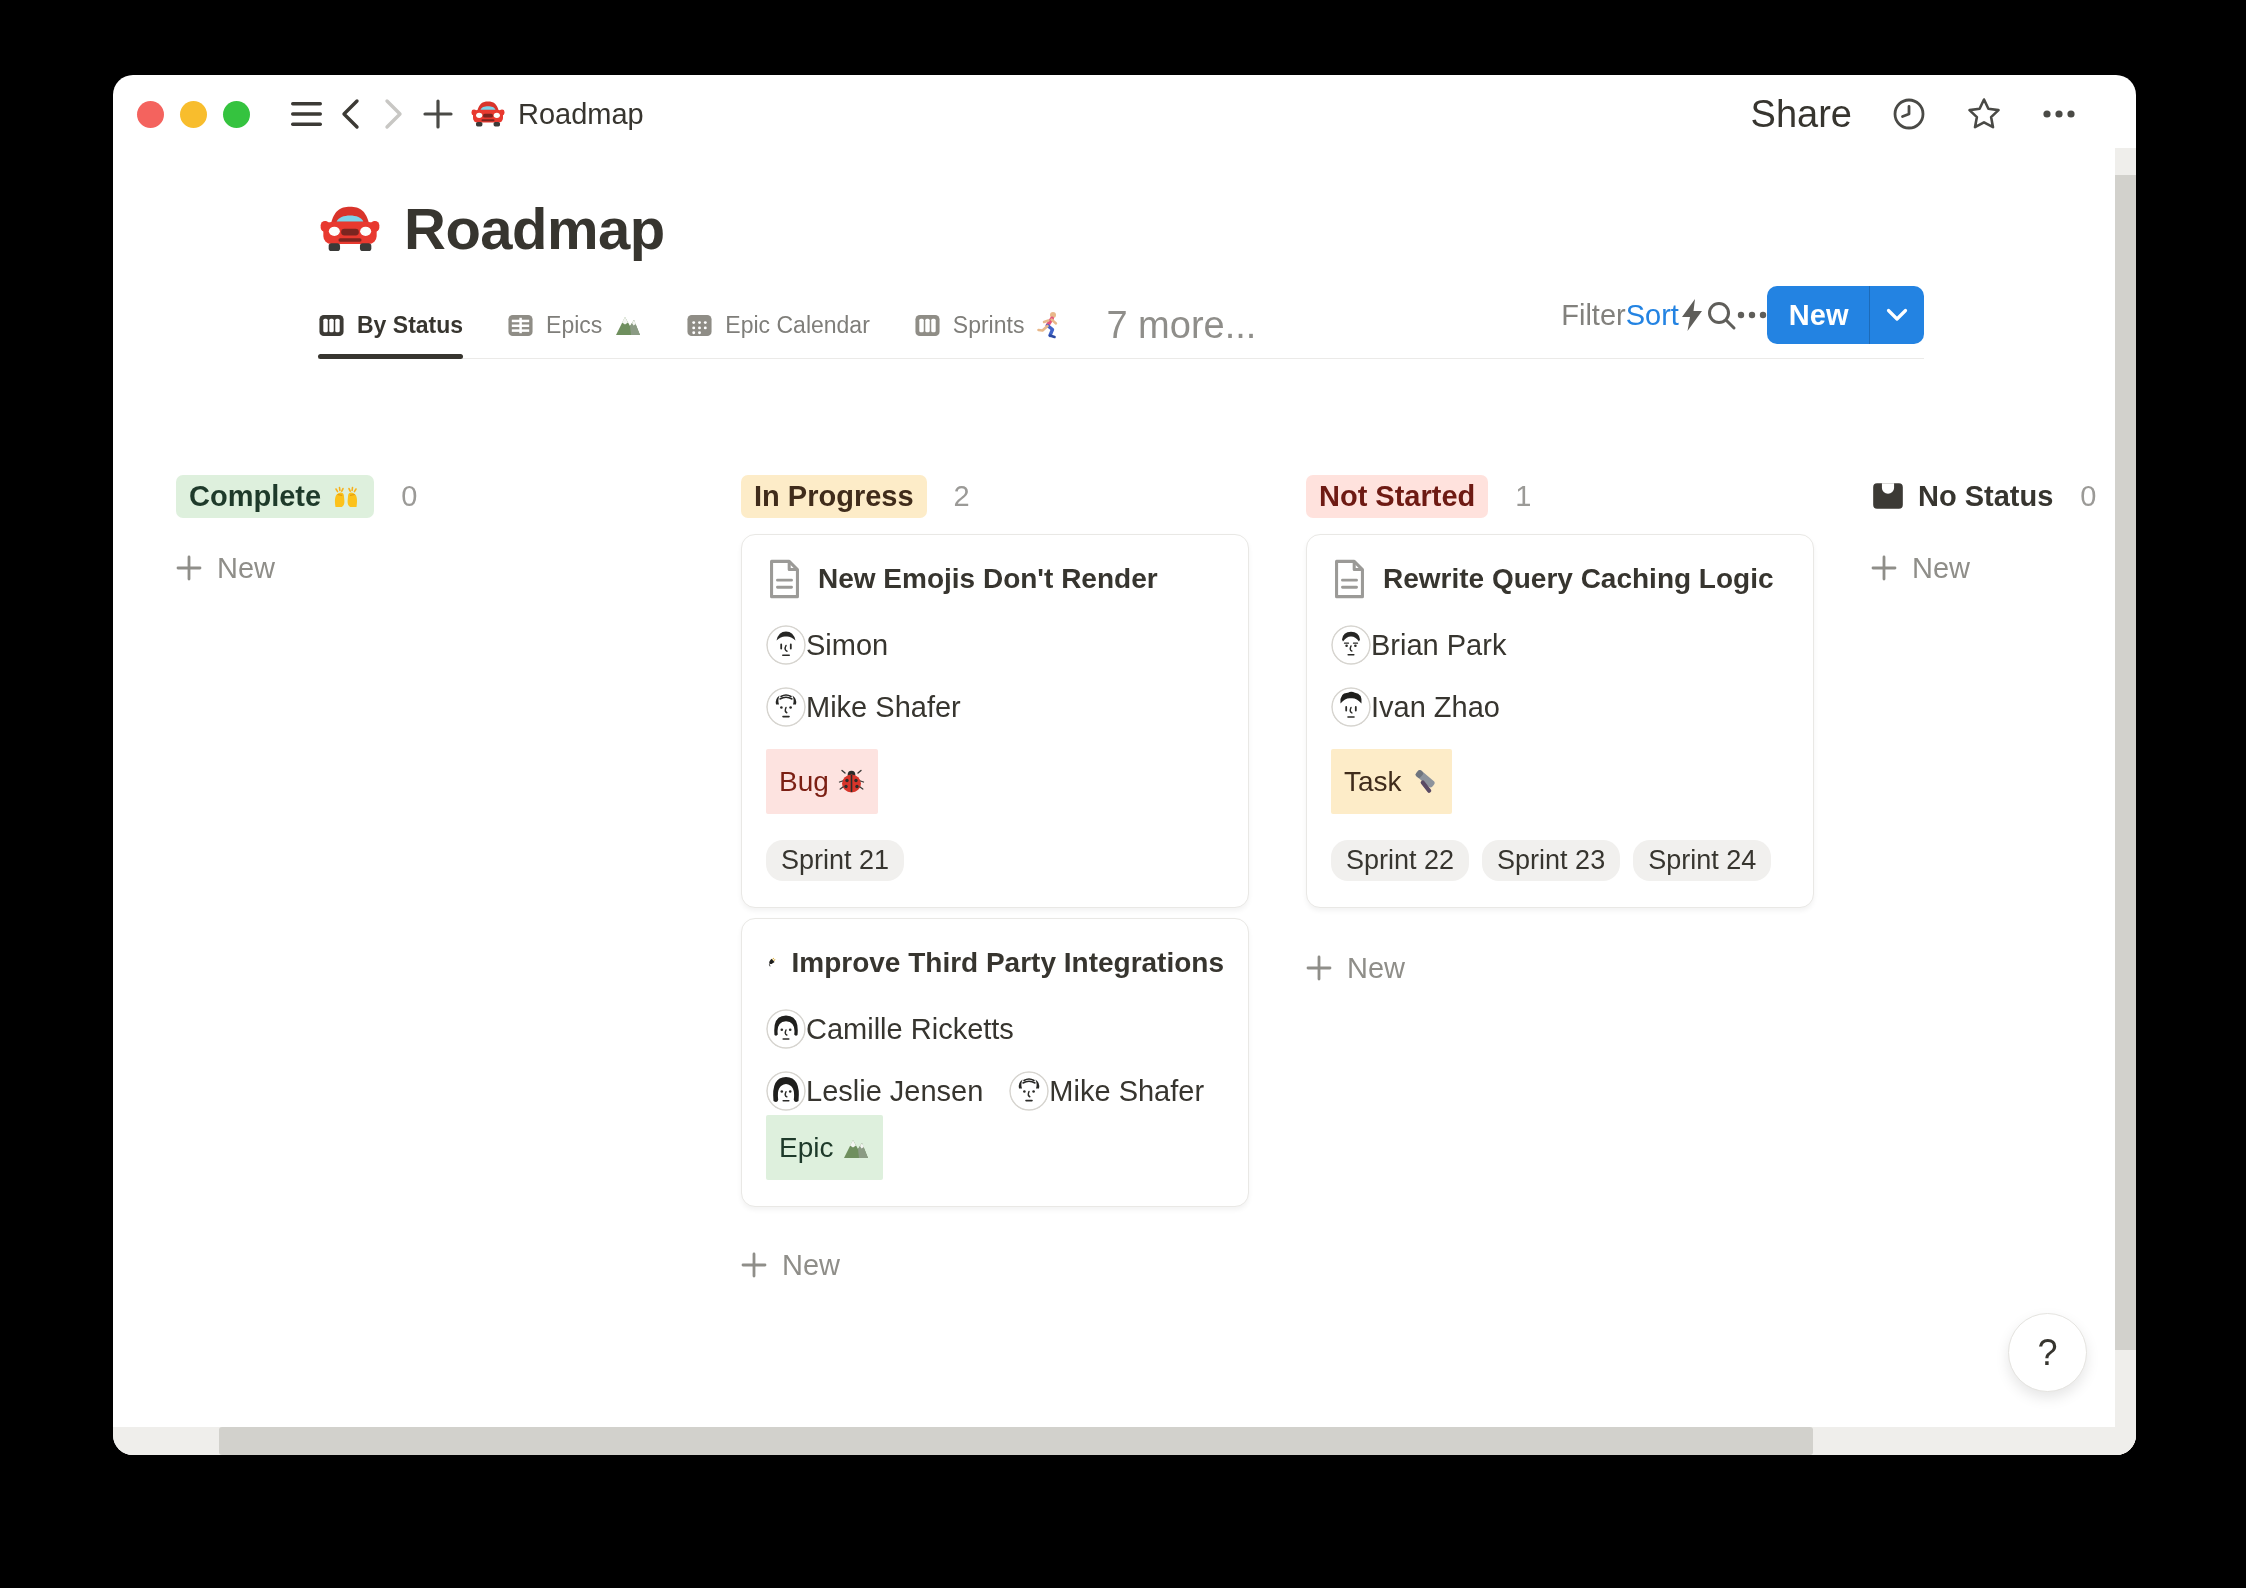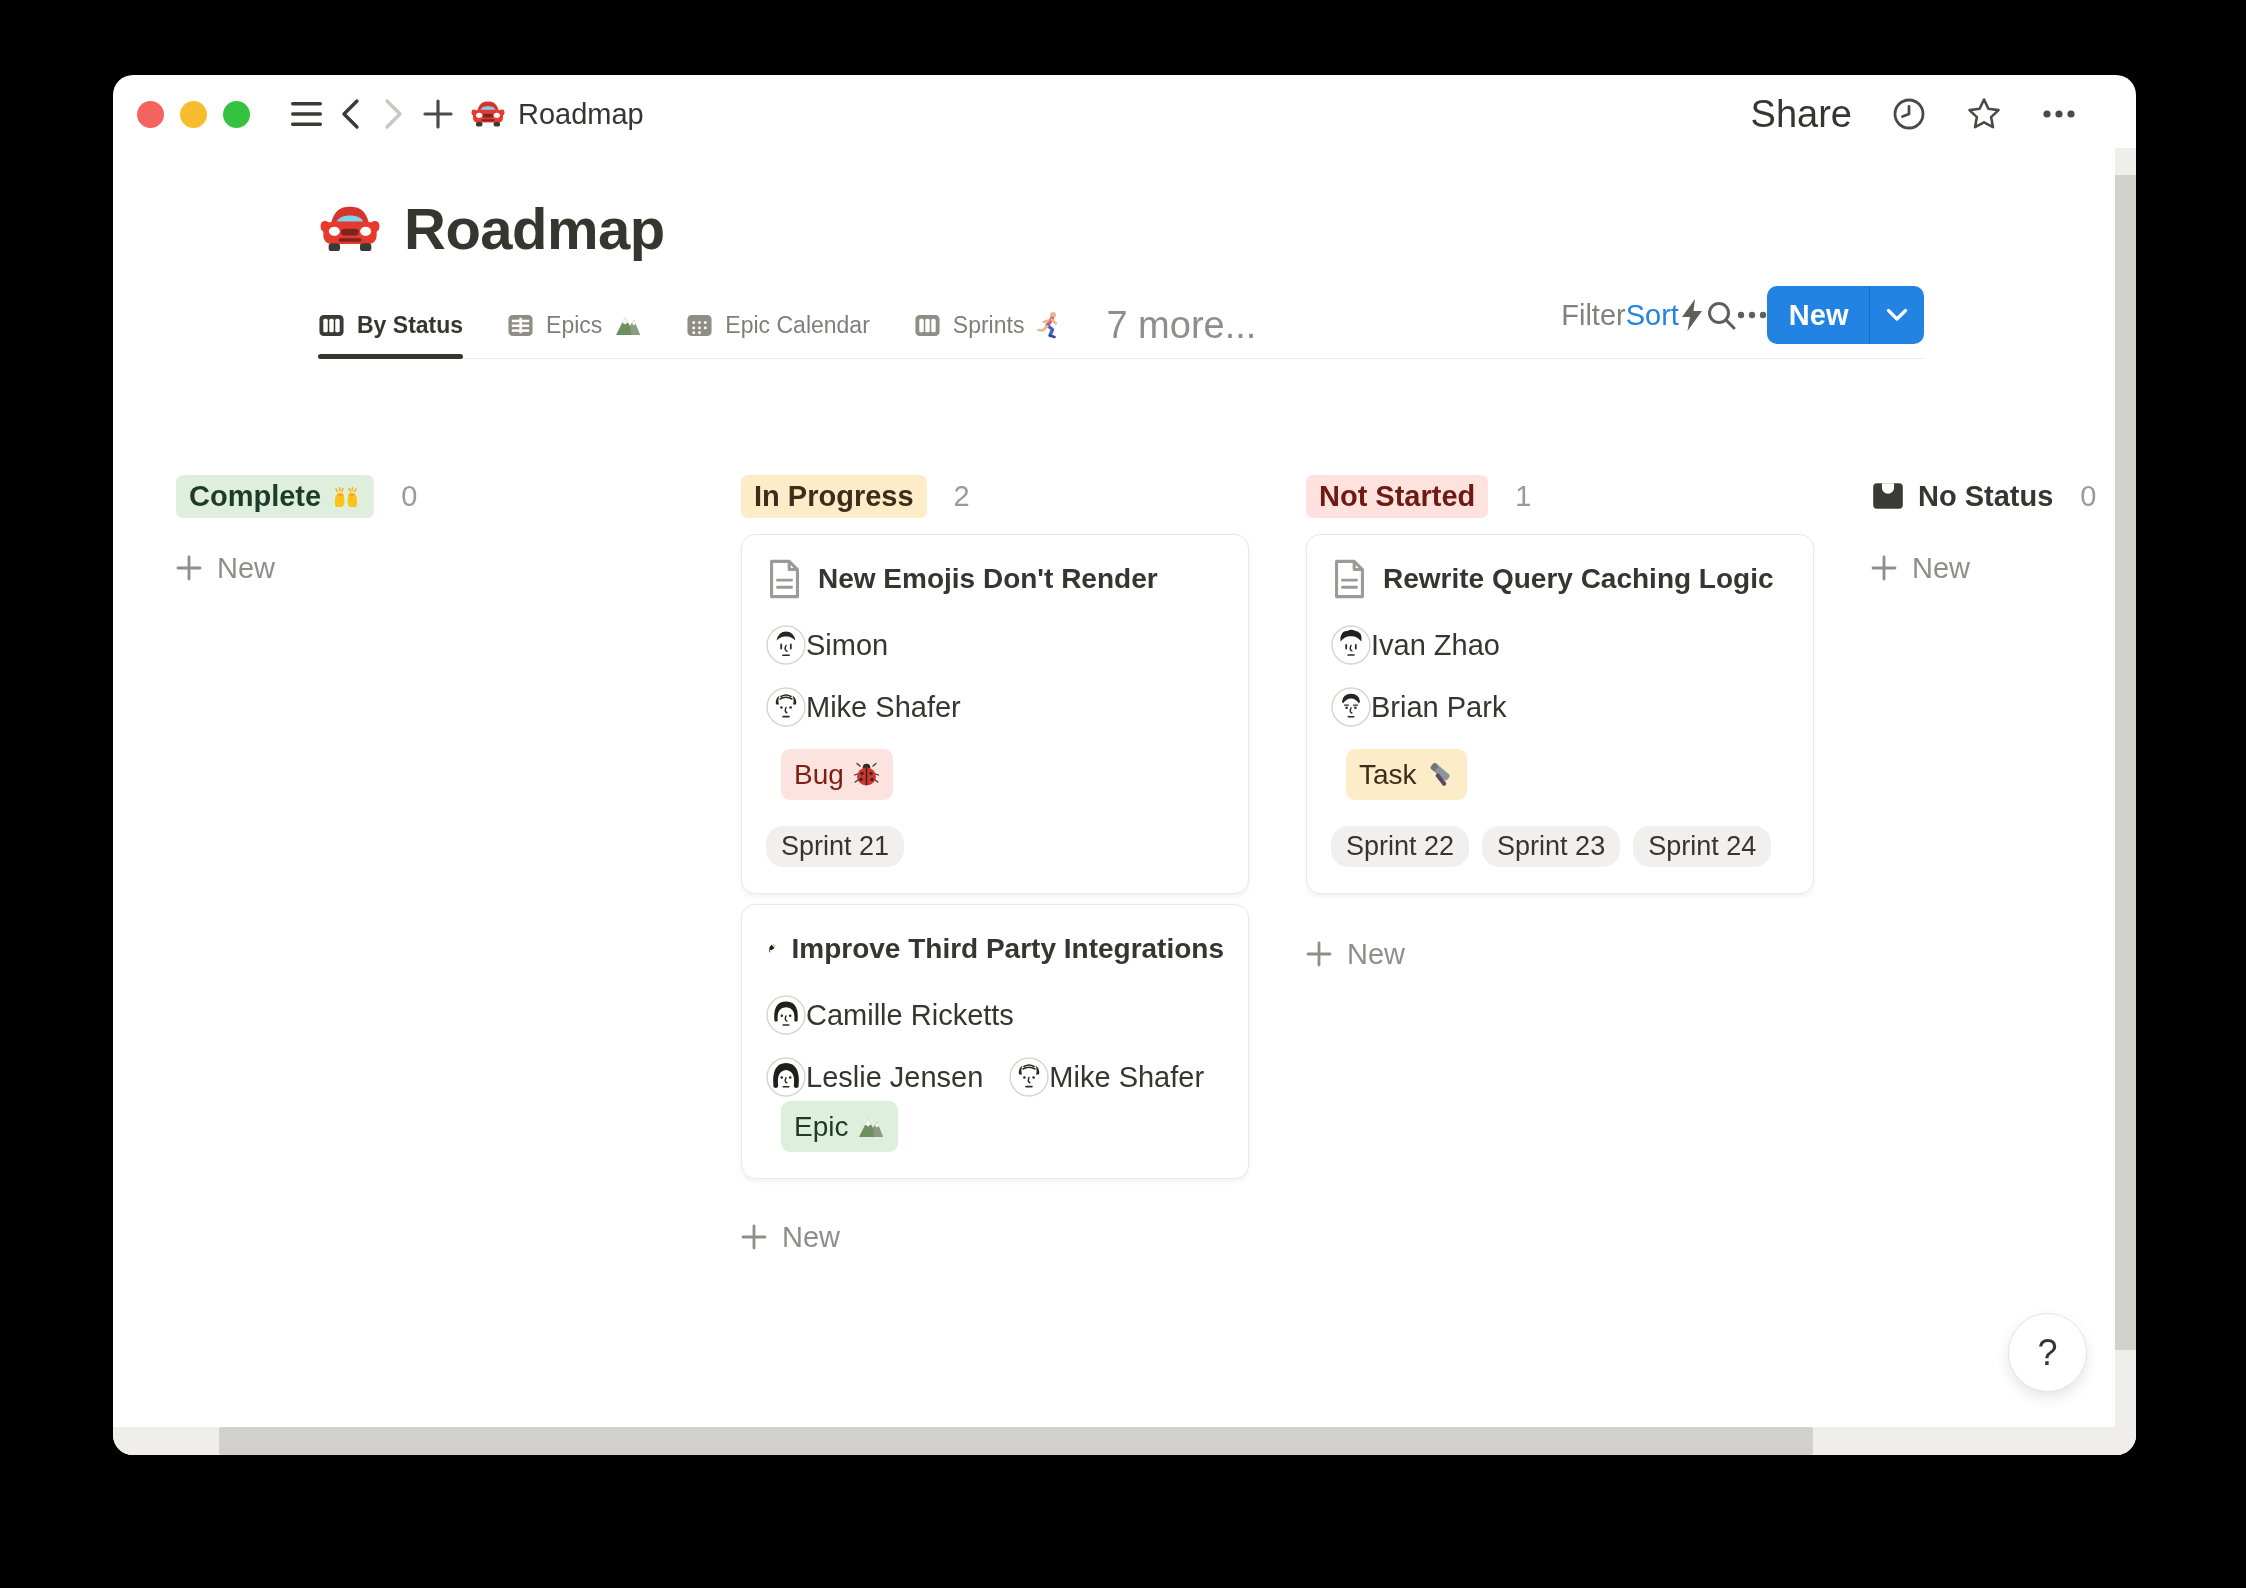--- a/index.html
+++ b/index.html
@@ -60,21 +60,21 @@
     box-shadow:0 3px 5px rgba(15,15,15,.05);
     padding:24px 24px 26px;box-sizing:border-box;width:508px;
   }
   .trow{display:flex;align-items:flex-start;gap:15px;margin-bottom:26px;}
   .ctitle{font-size:28px;font-weight:600;color:#37352f;white-space:nowrap;line-height:40px;}
   .prow{display:flex;align-items:center;margin-bottom:22px;font-size:29px;color:#37352f;}
   .prow .pname{white-space:nowrap;}
   .pgroup2{display:flex;align-items:center;margin-left:26px;}
   .avatar{width:40px;height:40px;border-radius:50%;flex:none;}
   .tagrow{margin-top:4px;}
-  .tag{display:inline-flex;align-items:center;gap:9px;height:43px;padding:4px 13px;border-radius:9px;font-size:28px;font-weight:400;margin-left:15px;}
+  .tag{display:inline-flex;align-items:center;gap:9px;height:43px;padding:11px 13px;border-radius:2px;font-size:28px;font-weight:400;}
   .tag.red{background:#fde3e0;color:#7b1f13;}
   .tag.yellow{background:#fdecc8;color:#402c1b;}
   .tag.green{background:#def0dd;color:#1e3a2a;}
   .chips{display:flex;gap:13px;margin-top:26px;}
   .chip{height:41px;padding:0 15px;border-radius:17px;background:#f1f0ee;color:#37352f;font-size:27px;display:inline-flex;align-items:center;white-space:nowrap;}
   
   .help{
     position:absolute;left:1895px;top:1238px;width:77px;height:77px;border-radius:50%;
     background:#fff;border:1px solid #e4e3df;box-shadow:0 6px 14px rgba(0,0,0,.10);
     display:flex;align-items:center;justify-content:center;font-size:36px;font-weight:500;color:#37352f;
@@ -424,38 +424,38 @@
           <svg width="37" height="40" viewBox="0 0 30 34">
             <path d="M4 2 H19 L26 9 V32 H4 Z" fill="#fff" stroke="#9b9a97" stroke-width="2.6" stroke-linejoin="round"></path>
             <path d="M19 2 V9 H26" fill="none" stroke="#9b9a97" stroke-width="2.6" stroke-linejoin="round"></path>
             <path d="M9 18 H21 M9 24 H21" stroke="#9b9a97" stroke-width="2.4" stroke-linecap="round"></path>
           </svg>
           <span class="ctitle">Rewrite Query Caching Logic</span>
         </div>
         <div class="prow">
           <svg class="avatar" viewBox="0 0 40 40">
             <circle cx="20" cy="20" r="19" fill="#fff" stroke="#d6d4cf" stroke-width="1.5"></circle>
-            <path d="M9.5 16.5 Q8.5 5.5 17 5.8 Q20 3.8 24 5.8 Q31.5 6.5 30.5 16.5 Q25 10.5 20 11.3 Q14.5 10.5 9.5 16.5 Z" fill="#1f1f1d"></path>
-            <path d="M15.2 20 v3.6 M24.8 20 v3.6" stroke="#2b2b28" stroke-width="1.8" stroke-linecap="round"></path>
-            <path d="M20 20.5 q-2 4.2 0.9 5.4" fill="none" stroke="#2b2b28" stroke-width="1.5" stroke-linecap="round"></path>
-            <path d="M17 30 h6" stroke="#2b2b28" stroke-width="1.6" stroke-linecap="round"></path>
-          </svg>
-          <span class="pname">Ivan Zhao</span>
-        </div>
-        <div class="prow">
-          <svg class="avatar" viewBox="0 0 40 40">
-            <circle cx="20" cy="20" r="19" fill="#fff" stroke="#d6d4cf" stroke-width="1.5"></circle>
             <path d="M11 14.5 Q12 6.8 20 6.8 Q28 6.8 29 14.5 L28 16.5 Q24 11.2 20 11.5 Q16 11.2 12 16.5 Z" fill="#262624"></path>
             <circle cx="15.6" cy="20.8" r="1.3" fill="#2b2b28"></circle>
             <circle cx="24.4" cy="20.8" r="1.3" fill="#2b2b28"></circle>
             <path d="M13.5 18.2 h4 M22.5 18.2 h4" stroke="#2b2b28" stroke-width="1.3" stroke-linecap="round"></path>
             <path d="M20 21 q-1.8 4 0.8 5" fill="none" stroke="#2b2b28" stroke-width="1.5" stroke-linecap="round"></path>
             <path d="M17.2 29.8 h5.6" stroke="#2b2b28" stroke-width="1.6" stroke-linecap="round"></path>
           </svg>
           <span class="pname">Brian Park</span>
+        </div>
+        <div class="prow">
+          <svg class="avatar" viewBox="0 0 40 40">
+            <circle cx="20" cy="20" r="19" fill="#fff" stroke="#d6d4cf" stroke-width="1.5"></circle>
+            <path d="M9.5 16.5 Q8.5 5.5 17 5.8 Q20 3.8 24 5.8 Q31.5 6.5 30.5 16.5 Q25 10.5 20 11.3 Q14.5 10.5 9.5 16.5 Z" fill="#1f1f1d"></path>
+            <path d="M15.2 20 v3.6 M24.8 20 v3.6" stroke="#2b2b28" stroke-width="1.8" stroke-linecap="round"></path>
+            <path d="M20 20.5 q-2 4.2 0.9 5.4" fill="none" stroke="#2b2b28" stroke-width="1.5" stroke-linecap="round"></path>
+            <path d="M17 30 h6" stroke="#2b2b28" stroke-width="1.6" stroke-linecap="round"></path>
+          </svg>
+          <span class="pname">Ivan Zhao</span>
         </div>
         <div class="tagrow">
           <span class="tag yellow">
             <span>Task</span>
             <svg width="28" height="28" viewBox="0 0 28 28">
               <g transform="rotate(40 14 11)">
                 <rect x="3.5" y="7" width="21" height="7.5" rx="2.6" fill="#8d939c"></rect>
                 <rect x="3.5" y="7" width="6" height="7.5" rx="2.2" fill="#6f757e"></rect>
               </g>
               <rect x="12.4" y="11.5" width="4.2" height="14.5" rx="2" fill="#5a4a64" transform="rotate(-38 14.5 18)"></rect>

